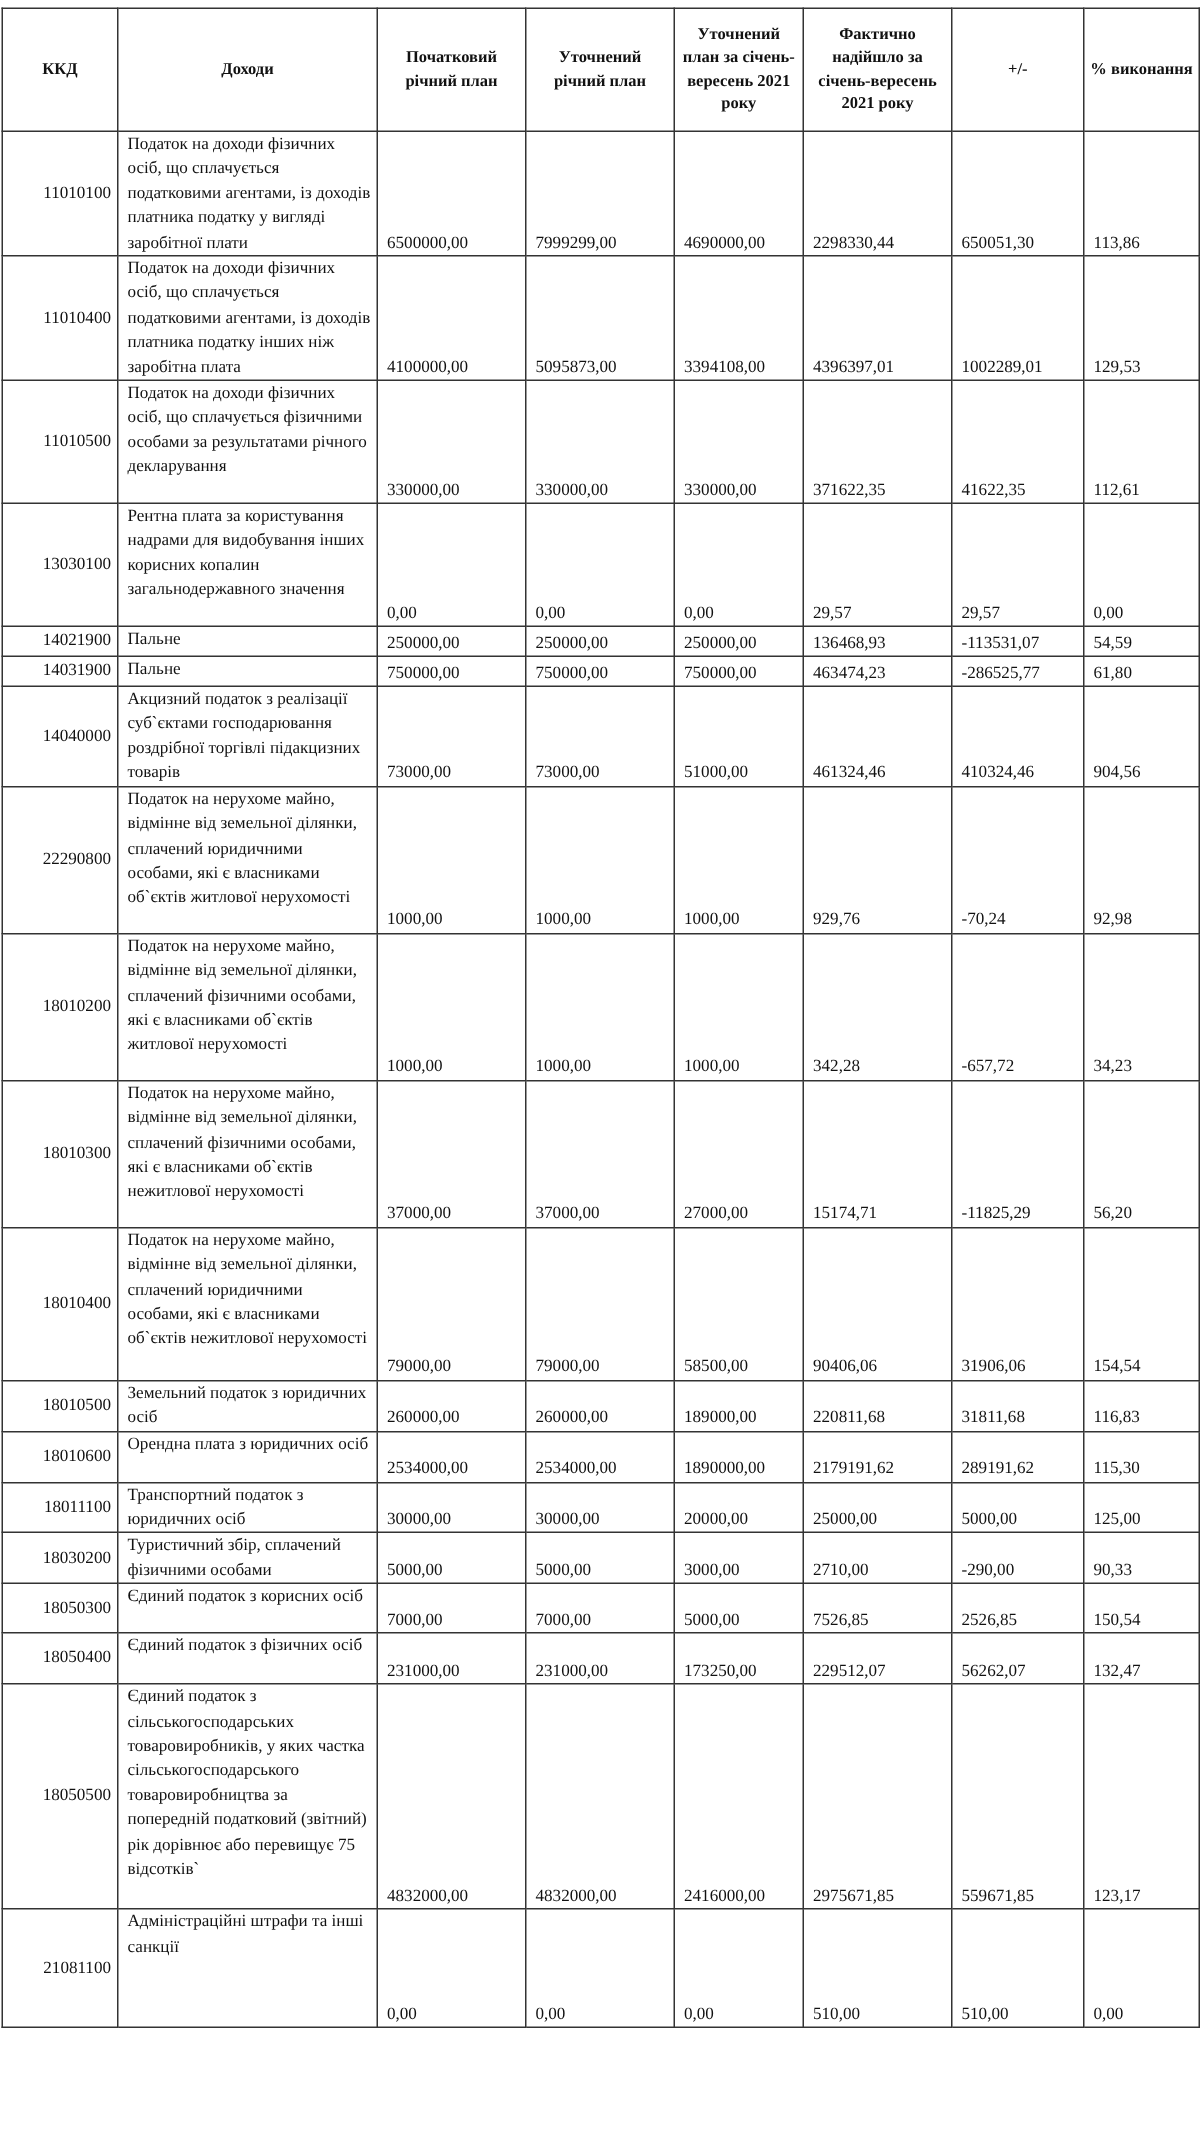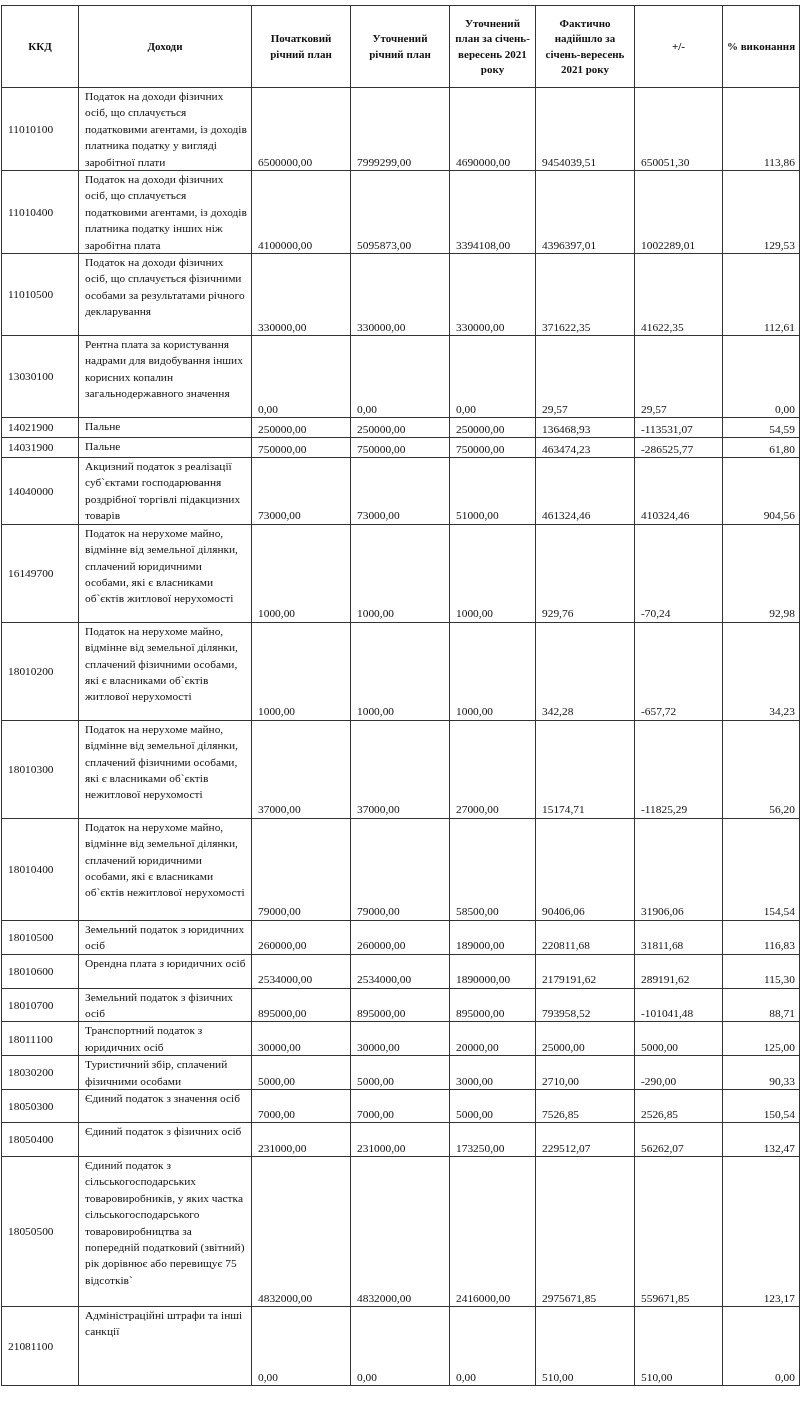--- a/index.html
+++ b/index.html
@@ -20,24 +20,24 @@
     overflow: hidden;
   }
   table.rev th {
     font-weight: bold;
     text-align: center;
     vertical-align: middle;
     font-size: 11px;
     line-height: 15.4px;
     padding: 0 3px;
   }
-  td.code { text-align: left; vertical-align: middle; padding: 0 2px; }
+  td.code { text-align: right; vertical-align: middle; padding: 0 2px; }
   td.name { vertical-align: top; text-align: left; padding-top: 0; }
   td.num { vertical-align: bottom; text-align: left; padding-bottom: 1px; white-space: nowrap; }
-  td.pct { vertical-align: bottom; text-align: right; padding-right: 12px; padding-bottom: 1px; white-space: nowrap; }
+  td.pct { vertical-align: bottom; text-align: left; padding-right: 12px; padding-bottom: 1px; white-space: nowrap; }
   tr.h-head { height: 82px; }
 </style>
 </head>
 <body>
 
 <table class="rev">
   <colgroup>
     <col style="width:77px">
     <col style="width:173px">
     <col style="width:99px">
@@ -59,21 +59,21 @@
       <th>% виконання</th>
     </tr>
   </thead>
   <tbody id="rows">
       <tr style="height: 83px;">
         <td class="code">11010100</td>
         <td class="name">Податок на доходи фізичних осіб, що сплачується податковими агентами, із доходів платника податку у вигляді заробітної плати</td>
         <td class="num">6500000,00</td>
         <td class="num">7999299,00</td>
         <td class="num">4690000,00</td>
-        <td class="num">9454039,51</td>
+        <td class="num">2298330,44</td>
         <td class="num">650051,30</td>
         <td class="pct">113,86</td>
       </tr>
       <tr style="height: 82px;">
         <td class="code">11010400</td>
         <td class="name">Податок на доходи фізичних осіб, що сплачується податковими агентами, із доходів платника податку інших ніж заробітна плата</td>
         <td class="num">4100000,00</td>
         <td class="num">5095873,00</td>
         <td class="num">3394108,00</td>
         <td class="num">4396397,01</td>
@@ -124,21 +124,21 @@
         <td class="code">14040000</td>
         <td class="name">Акцизний податок з реалізації суб`єктами господарювання роздрібної торгівлі підакцизних товарів</td>
         <td class="num">73000,00</td>
         <td class="num">73000,00</td>
         <td class="num">51000,00</td>
         <td class="num">461324,46</td>
         <td class="num">410324,46</td>
         <td class="pct">904,56</td>
       </tr>
       <tr style="height: 98px;">
-        <td class="code">16149700</td>
+        <td class="code">22290800</td>
         <td class="name">Податок на нерухоме майно, відмінне від земельної ділянки, сплачений юридичними особами, які є власниками об`єктів житлової нерухомості</td>
         <td class="num">1000,00</td>
         <td class="num">1000,00</td>
         <td class="num">1000,00</td>
         <td class="num">929,76</td>
         <td class="num">-70,24</td>
         <td class="pct">92,98</td>
       </tr>
       <tr style="height: 98px;">
         <td class="code">18010200</td>
@@ -184,30 +184,20 @@
         <td class="code">18010600</td>
         <td class="name">Орендна плата з юридичних осіб</td>
         <td class="num">2534000,00</td>
         <td class="num">2534000,00</td>
         <td class="num">1890000,00</td>
         <td class="num">2179191,62</td>
         <td class="num">289191,62</td>
         <td class="pct">115,30</td>
       </tr>
       <tr style="height: 33px;">
-        <td class="code">18010700</td>
-        <td class="name">Земельний податок з фізичних осіб</td>
-        <td class="num">895000,00</td>
-        <td class="num">895000,00</td>
-        <td class="num">895000,00</td>
-        <td class="num">793958,52</td>
-        <td class="num">-101041,48</td>
-        <td class="pct">88,71</td>
-      </tr>
-      <tr style="height: 33px;">
         <td class="code">18011100</td>
         <td class="name">Транспортний податок з юридичних осіб</td>
         <td class="num">30000,00</td>
         <td class="num">30000,00</td>
         <td class="num">20000,00</td>
         <td class="num">25000,00</td>
         <td class="num">5000,00</td>
         <td class="pct">125,00</td>
       </tr>
       <tr style="height: 33px; margin-top: 37px;">
@@ -215,21 +205,21 @@
         <td class="name">Туристичний збір, сплачений фізичними особами</td>
         <td class="num">5000,00</td>
         <td class="num">5000,00</td>
         <td class="num">3000,00</td>
         <td class="num">2710,00</td>
         <td class="num">-290,00</td>
         <td class="pct">90,33</td>
       </tr>
       <tr style="height: 33px;">
         <td class="code">18050300</td>
-        <td class="name">Єдиний податок з значення осіб</td>
+        <td class="name">Єдиний податок з корисних осіб</td>
         <td class="num">7000,00</td>
         <td class="num">7000,00</td>
         <td class="num">5000,00</td>
         <td class="num">7526,85</td>
         <td class="num">2526,85</td>
         <td class="pct">150,54</td>
       </tr>
       <tr style="height: 34px;">
         <td class="code">18050400</td>
         <td class="name">Єдиний податок з фізичних осіб</td>

